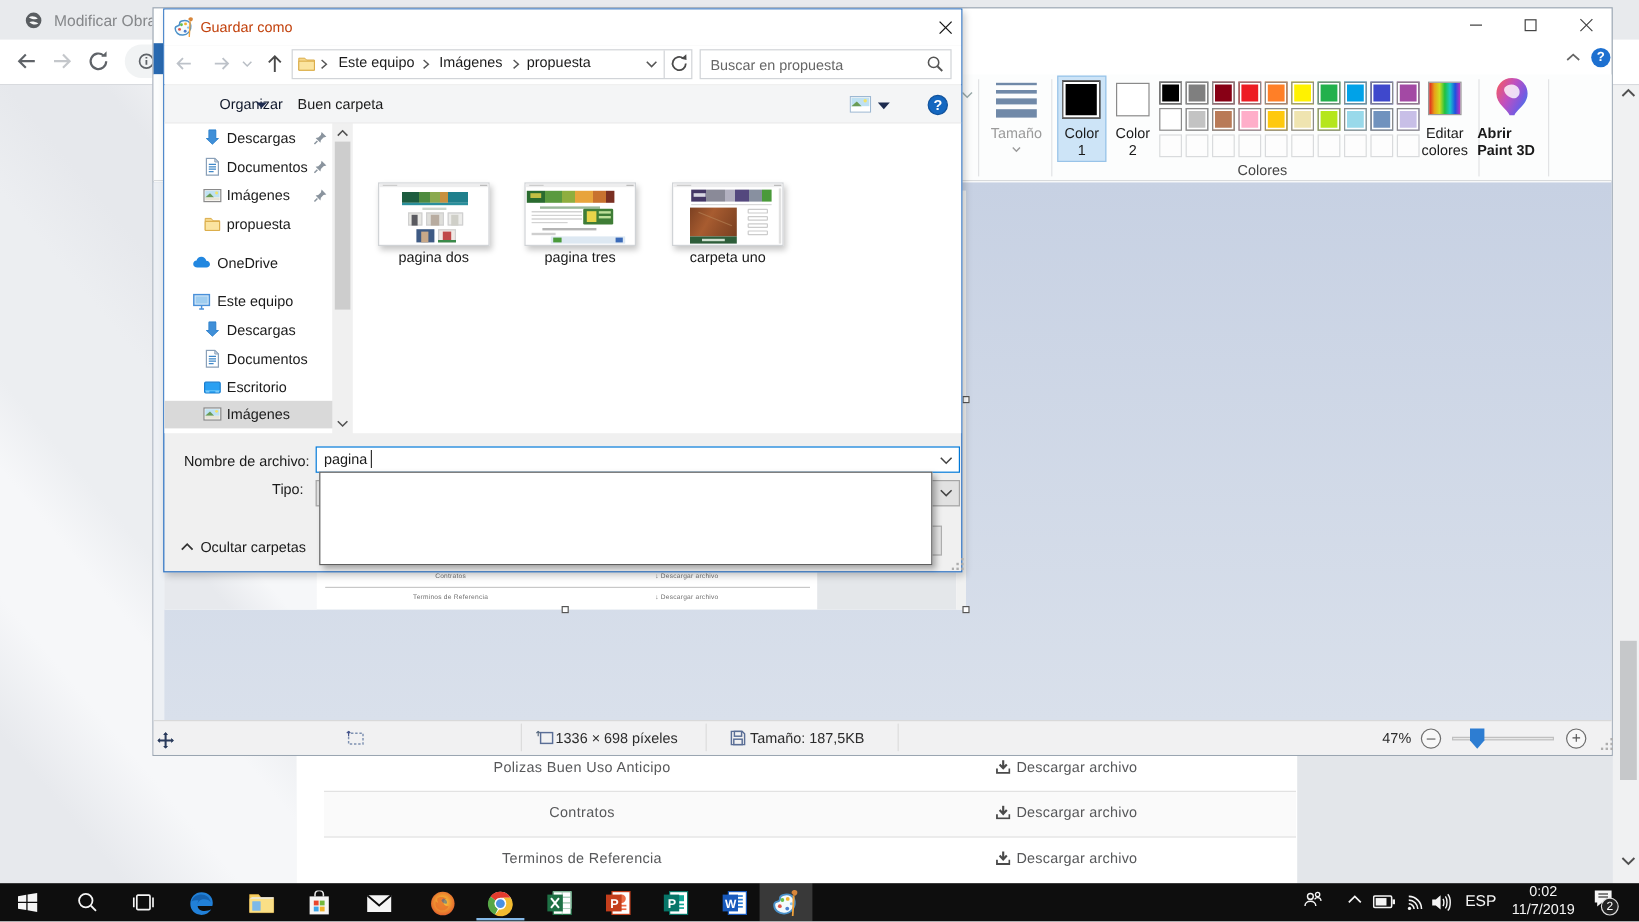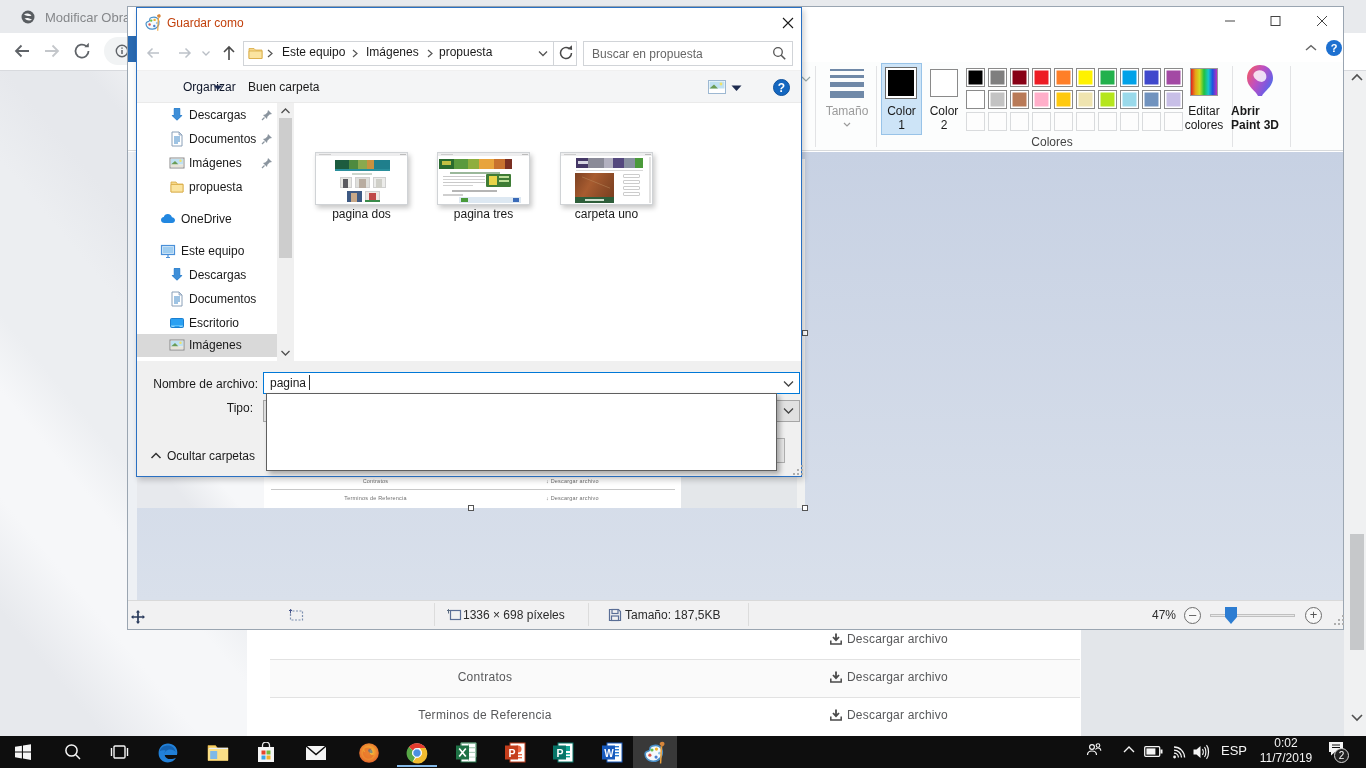--- a/index.html
+++ b/index.html
@@ -48,20 +48,21 @@
   </svg>
 
   <div class="abs" style="left:0;top:71px;width:1366px;height:665px;background:#e3e6ea;"></div>
 
   <div class="abs" style="left:0;top:71px;width:247px;height:665px;background:linear-gradient(50deg,#e7e9ed 0 13%,#f6f7f9 25% 36%,#eceef1 44% 60%,#e6e8ec 70% 80%,#f1f2f4 88%);"></div>
 
   <div class="abs" style="left:247px;top:71px;width:834px;height:665px;background:#ffffff;"></div>
 
   <div class="abs" style="left:270px;top:628px;width:810px;height:31px;background:#fff;"></div>
   <div class="abs" style="left:270px;top:659px;width:810px;height:39px;background:#fafafa;border-top:1px solid #e2e2e2;border-bottom:1px solid #e2e2e2;"></div>
+  <div class="abs pgrow" style="left:270px;top:632px;width:430px;text-align:center;">Polizas Buen Uso Anticipo</div>
   <div class="abs pgrow" style="left:270px;top:670px;width:430px;text-align:center;">Contratos</div>
   <div class="abs pgrow" style="left:270px;top:708px;width:430px;text-align:center;">Terminos de Referencia</div>
   <svg class="abs" style="left:830px;top:633px;" width="12" height="12" viewBox="0 0 12 12">
       <path d="M6 0.5 V6.5 M3 4 L6 7.2 L9 4" fill="none" stroke="#4a4a4a" stroke-width="1.8"></path>
       <path d="M0.8 7.5 V11 H11.2 V7.5" fill="none" stroke="#4a4a4a" stroke-width="1.5"></path>
     </svg>
     <div class="abs dl" style="left:847px;top:632px;">Descargar archivo</div>
   <svg class="abs" style="left:830px;top:671px;" width="12" height="12" viewBox="0 0 12 12">
       <path d="M6 0.5 V6.5 M3 4 L6 7.2 L9 4" fill="none" stroke="#4a4a4a" stroke-width="1.8"></path>
       <path d="M0.8 7.5 V11 H11.2 V7.5" fill="none" stroke="#4a4a4a" stroke-width="1.5"></path>

